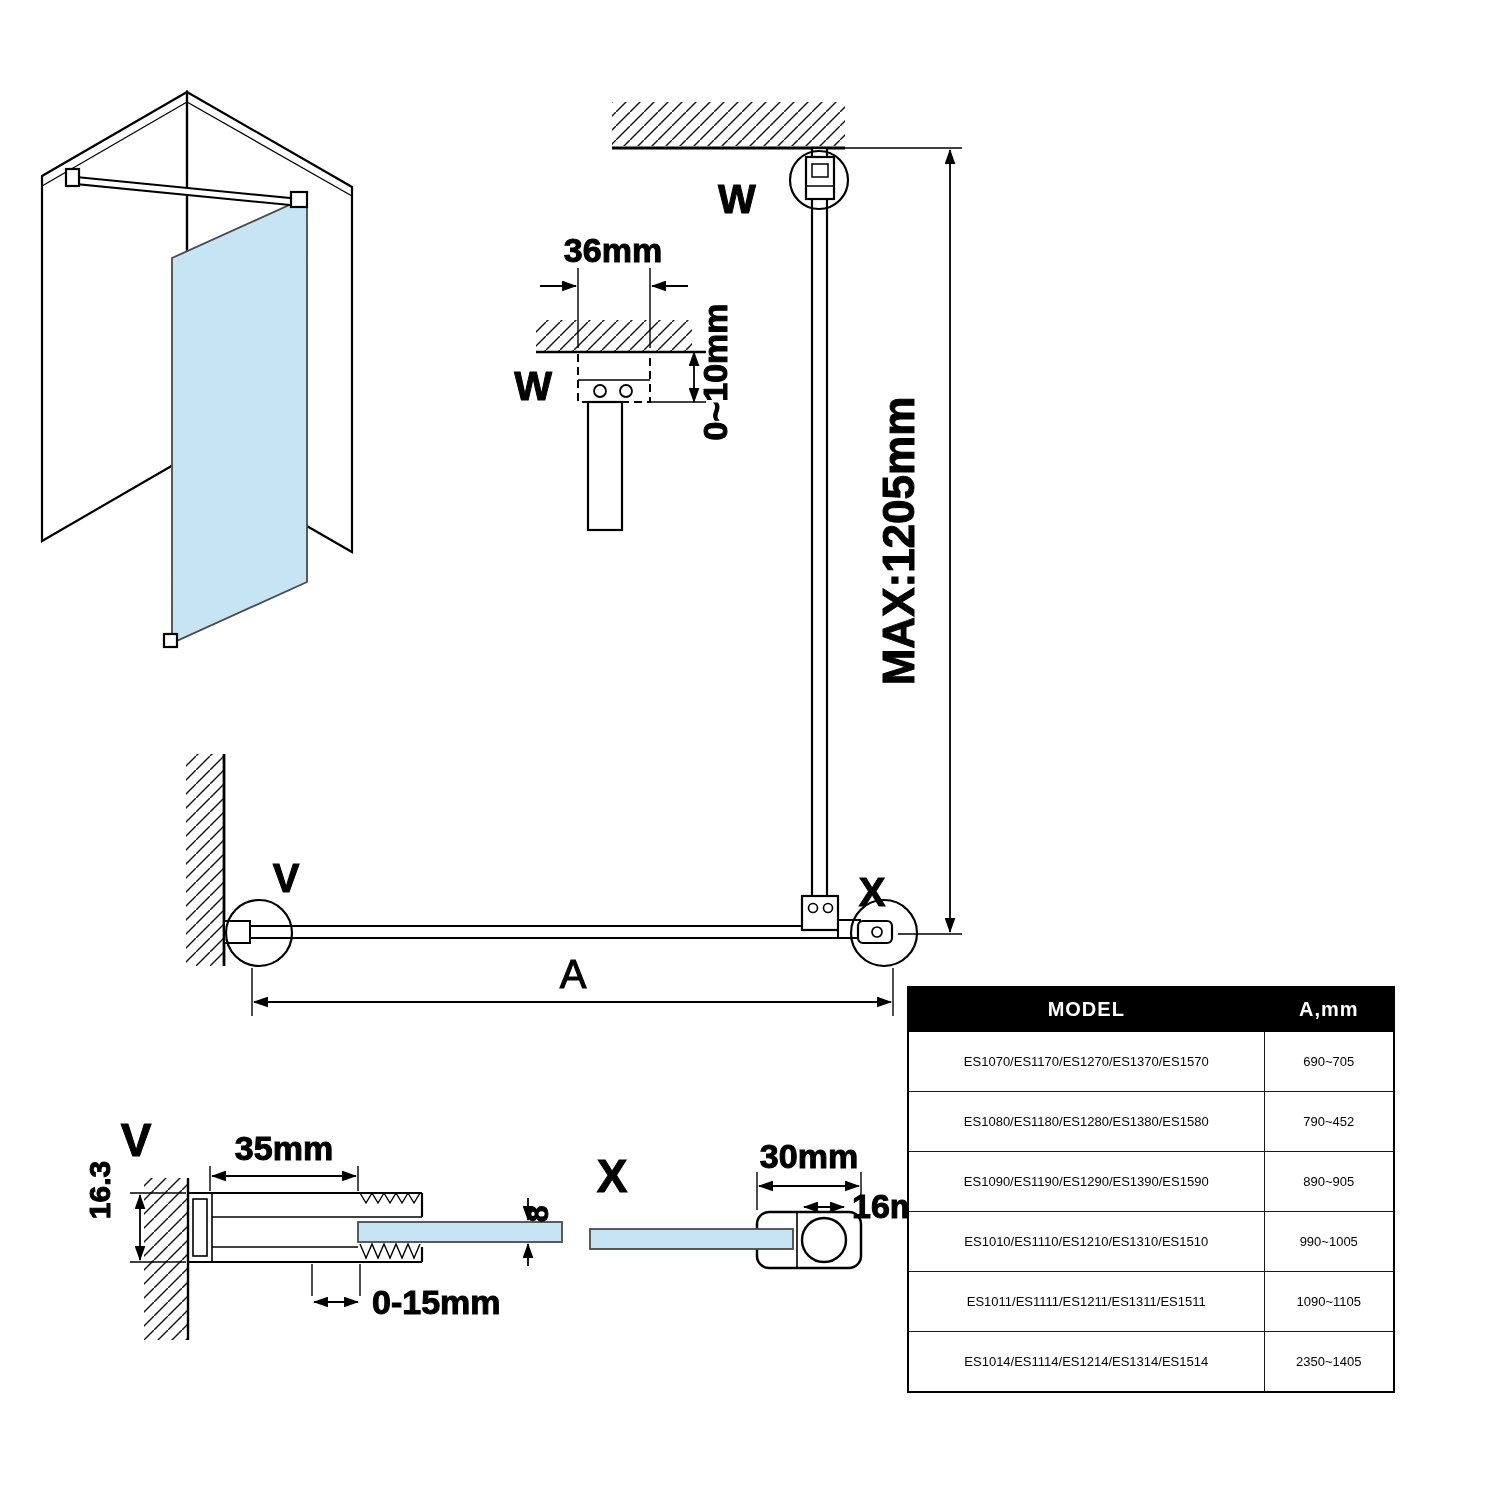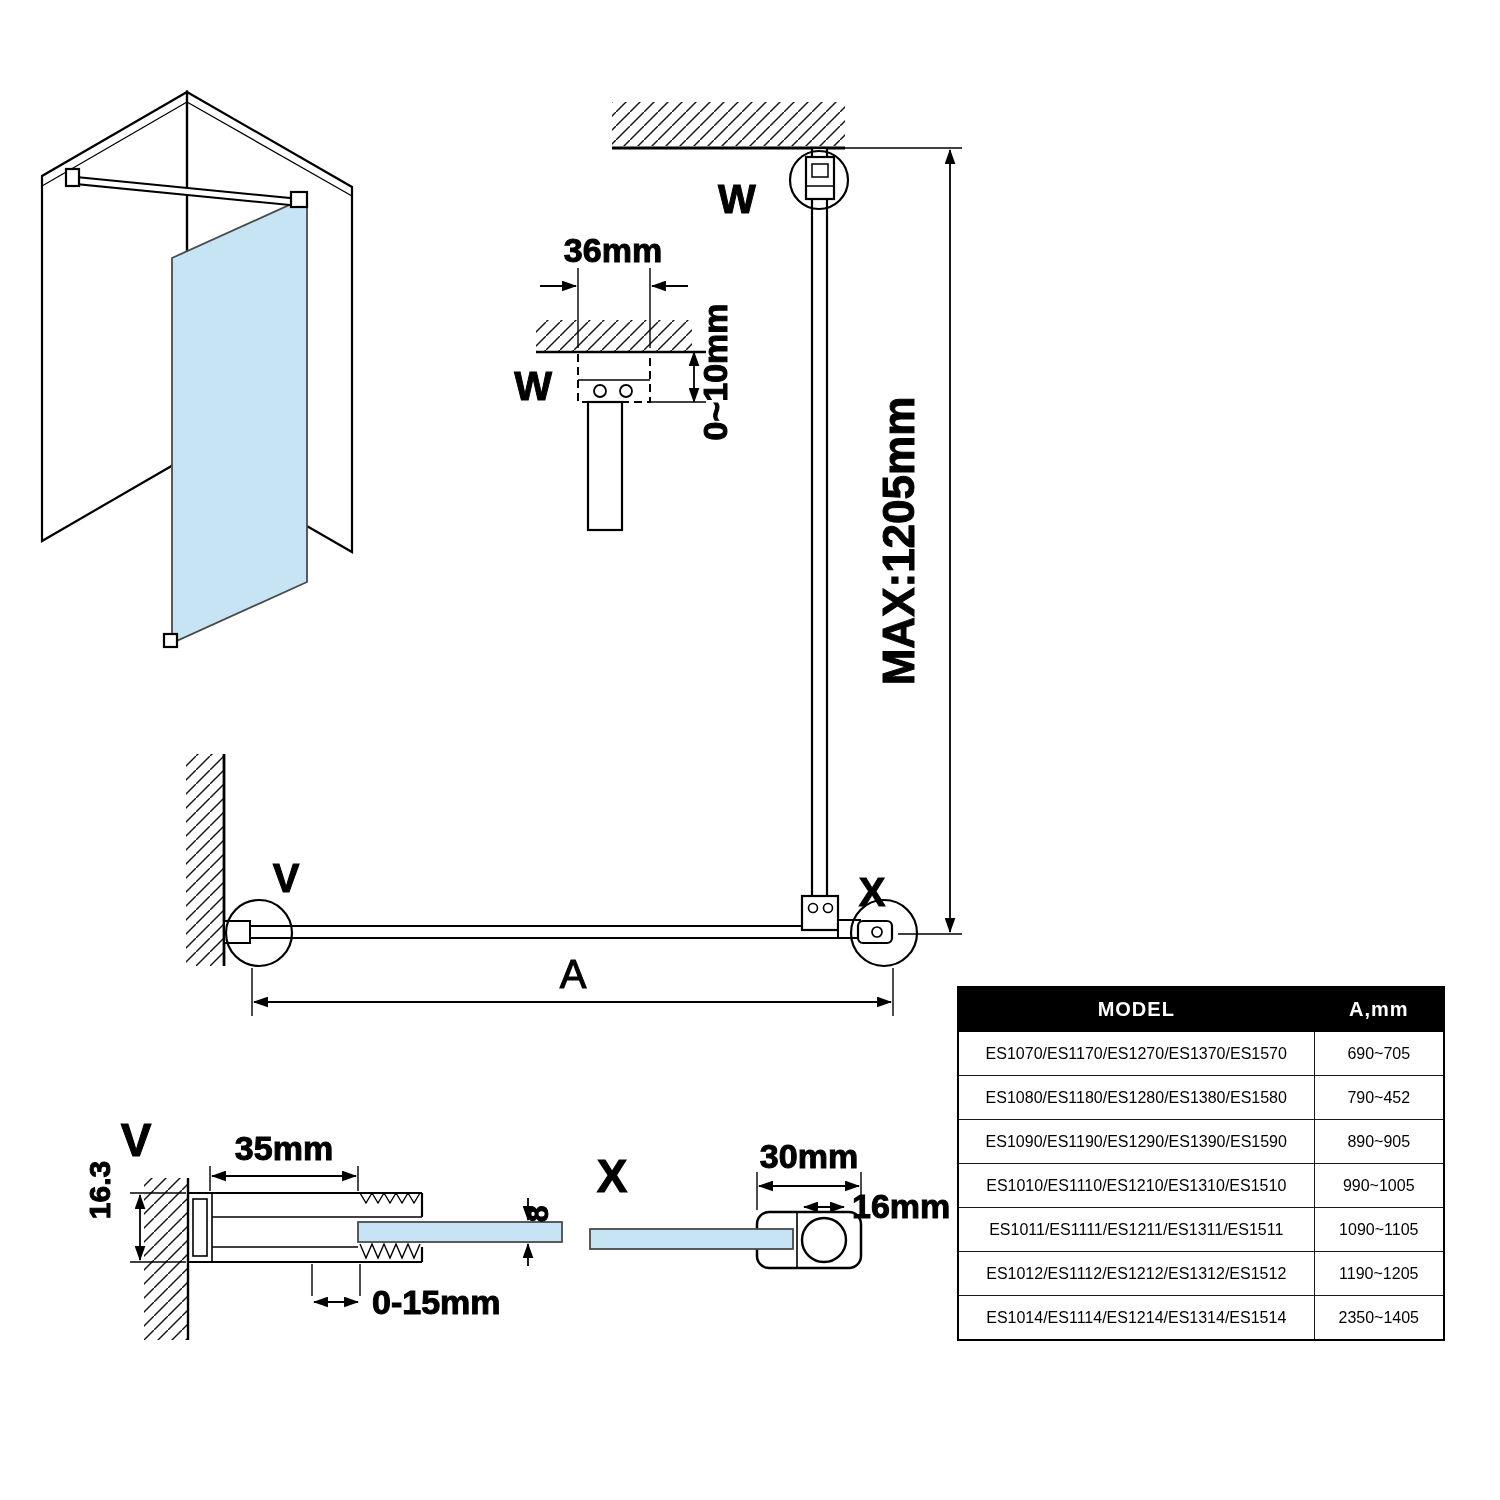--- a/index.html
+++ b/index.html
@@ -5,23 +5,23 @@
   html,body{margin:0;padding:0;background:#fff;}
   .canvas{position:relative;width:1500px;height:1500px;background:#fff;font-family:"Liberation Sans",sans-serif;overflow:hidden;}
   svg.diagram{position:absolute;left:0;top:0;display:block;}
   svg text{font-family:"Liberation Sans",sans-serif;fill:#000;}
   .t-dim{font-size:34px;font-weight:bold;}
   .t-dim-sm{font-size:30px;font-weight:bold;}
   .t-point{font-size:40px;font-weight:bold;}
   .t-point-lg{font-size:46px;font-weight:bold;}
   .t-span{font-size:40px;font-weight:normal;}
   .t-max{font-size:44px;font-weight:bold;}
-  .model-table{position:absolute;left:957px;top:986px;width:486px;border-collapse:collapse;table-layout:fixed;background:#fff;border:2px solid #000;}
+  .model-table{position:absolute;left:907px;top:986px;width:486px;border-collapse:collapse;table-layout:fixed;background:#fff;border:2px solid #000;}
   .model-table th{background:#000;color:#fff;font-size:20px;font-weight:bold;height:41px;text-align:center;border:1px solid #000;letter-spacing:1px;}
-  .model-table td{border:1px solid #1a1a1a;height:43px;font-size:16px;text-align:center;color:#000;background:#fff;padding:0 2px;white-space:nowrap;}
+  .model-table td{border:1px solid #1a1a1a;height:43px;font-size:13px;text-align:center;color:#000;background:#fff;padding:8px 2px;white-space:nowrap;}
 </style>
 </head>
 <body>
 
 <div class="canvas">
 
 <svg class="diagram" width="1500" height="1500" viewBox="0 0 1500 1500">
   <defs>
     <pattern id="hatch" patternUnits="userSpaceOnUse" width="14" height="14">
       <line x1="-4" y1="18" x2="18" y2="-4" stroke="#111" stroke-width="1.4"></line>
@@ -202,23 +202,19 @@
         </tr>
     <tr>
           <td>ES1010/ES1110/ES1210/ES1310/ES1510</td>
           <td>990~1005</td>
         </tr>
     <tr>
           <td>ES1011/ES1111/ES1211/ES1311/ES1511</td>
           <td>1090~1105</td>
         </tr>
     <tr>
-          <td>ES1012/ES1112/ES1212/ES1312/ES1512</td>
-          <td>1190~1205</td>
-        </tr>
-    <tr>
           <td>ES1014/ES1114/ES1214/ES1314/ES1514</td>
           <td>2350~1405</td>
         </tr>
   </tbody>
 </table>
 
 </div>
 
 </body></html>

